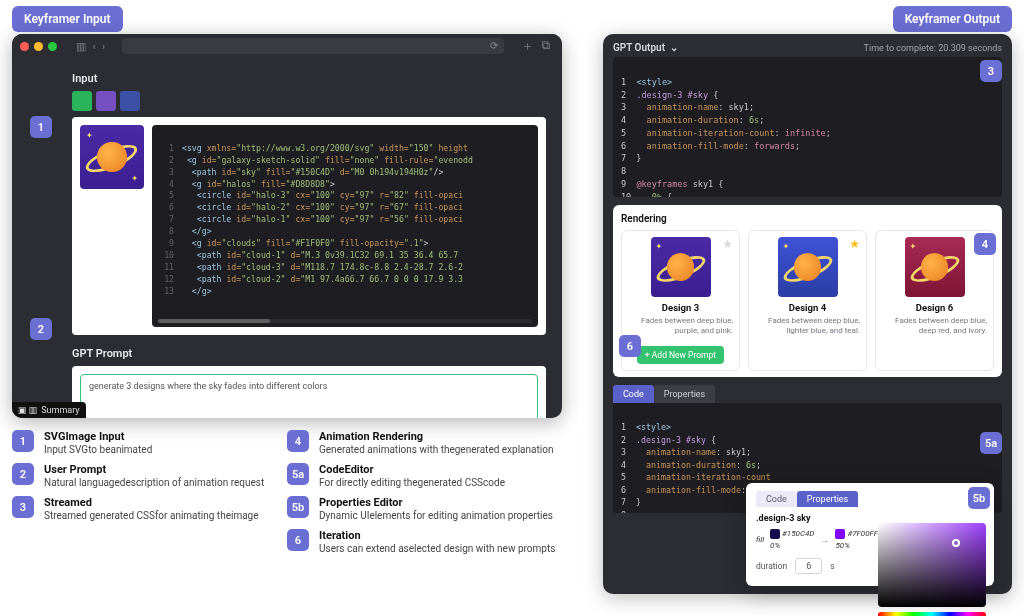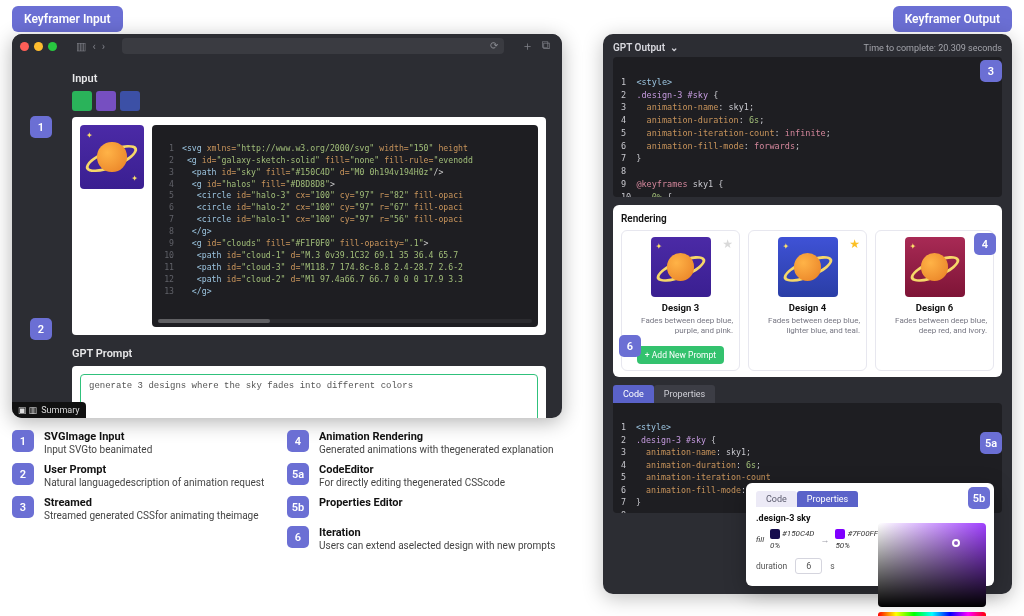--- a/index.html
+++ b/index.html
@@ -40,21 +40,21 @@
   .planet-core { position:absolute; width:46%; height:46%; border-radius:50%; background: radial-gradient(circle at 35% 35%, #ffb347, #e77e24); left:27%; top:27%; }
   .planet-ring { position:absolute; width:86%; height:30%; border:3px solid #f6d769; border-radius:50%; left:7%; top:38%; transform:rotate(-22deg); }
   .planet-star { position:absolute; color:#ffe26a; font-size:8px; }
   
   .code-dark { flex: 1; background: #1e1e22; border-radius: 4px; padding: 6px 8px; font-family: ui-monospace, Menlo, Consolas, monospace; font-size: 8.2px; line-height: 1.45; color: #ccc; overflow: hidden; white-space: pre; position: relative; }
   .code-dark .ln { color: #606168; display:inline-block; width: 14px; text-align:right; margin-right:8px; }
   .t-tag { color:#9cc5e0; } .t-attr { color:#c8945b; } .t-str { color:#a1be79; } .t-fn { color:#c49ade; } .t-kw { color:#d3869b; }
   .code-scroll { position:absolute; left:6px; right:6px; bottom:4px; height:4px; background:rgba(255,255,255,.06); border-radius:2px;}
   .code-scroll i { display:block; width:30%; height:100%; background:rgba(255,255,255,.25); border-radius:2px;}
   
-  .prompt-card { background:#fff; border-radius:4px; padding:8px; position:relative;font-family:Liberation Mono, monospace;}
+  .prompt-card { background:#fff; border-radius:4px; padding:8px; position:relative;}
   .prompt-field { border:1px solid #30c17c; border-radius:4px; min-height:50px; padding:6px 8px; font-size:9px; color:#555; }
   
   .summary-tag { position:absolute; left:0; bottom:0; background:#111; color:#ddd; font-size:9px; padding:3px 6px; border-top-right-radius:4px; display:flex; align-items:center; gap:4px;}
   
   
   .rpanel { background:#2c2d33; border-radius:10px; padding:8px 10px; box-shadow:0 4px 20px rgba(0,0,0,.25); position:relative; }
   .rhead { display:flex; justify-content:space-between; align-items:center; color:#d8d8de; font-size:10px; font-weight:600; margin-bottom:4px;}
   .rhead .time { font-weight:400; color:#a3a4ab; font-size:9px; }
   .gpt-code-box { background:#1e1e22; border-radius:4px; padding:6px 8px; font-family: ui-monospace,Menlo,monospace; font-size:8.5px; line-height:1.5; color:#c8c8ce; height:140px; overflow:hidden; white-space:pre; position:relative;}
   
@@ -215,20 +215,21 @@
         <div class="badge-num" style="position:static;">5a</div>
         <div class="txt">
           <div class="title">CodeEditor</div>
           <div class="desc">For directly editing thegenerated CSScode</div>
         </div>
       </div>
     <div class="leg-item">
         <div class="badge-num" style="position:static;">5b</div>
         <div class="txt">
           <div class="title">Properties Editor</div>
+          <div class="desc">Dynamic UIelements for editing animation properties</div>
         </div>
       </div>
     <div class="leg-item">
         <div class="badge-num" style="position:static;">6</div>
         <div class="txt">
           <div class="title">Iteration</div>
           <div class="desc">Users can extend aselected design with new prompts</div>
         </div>
       </div>
   </div>

